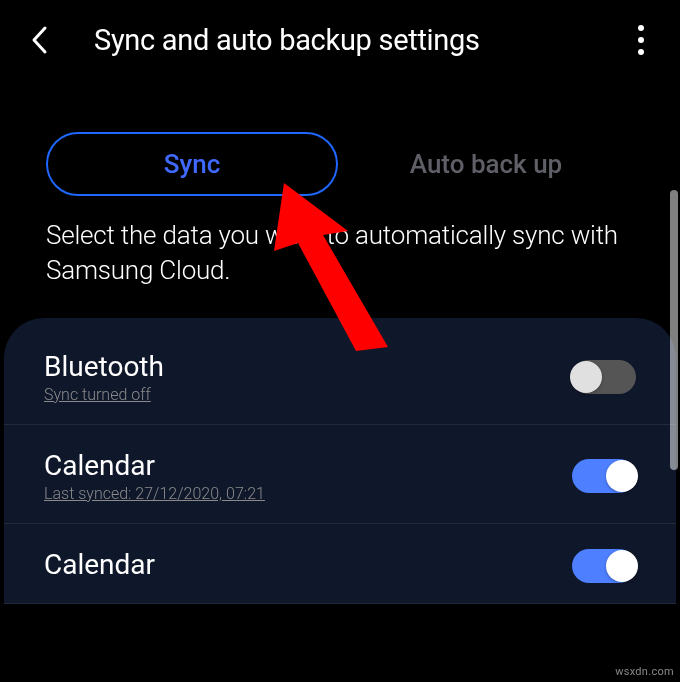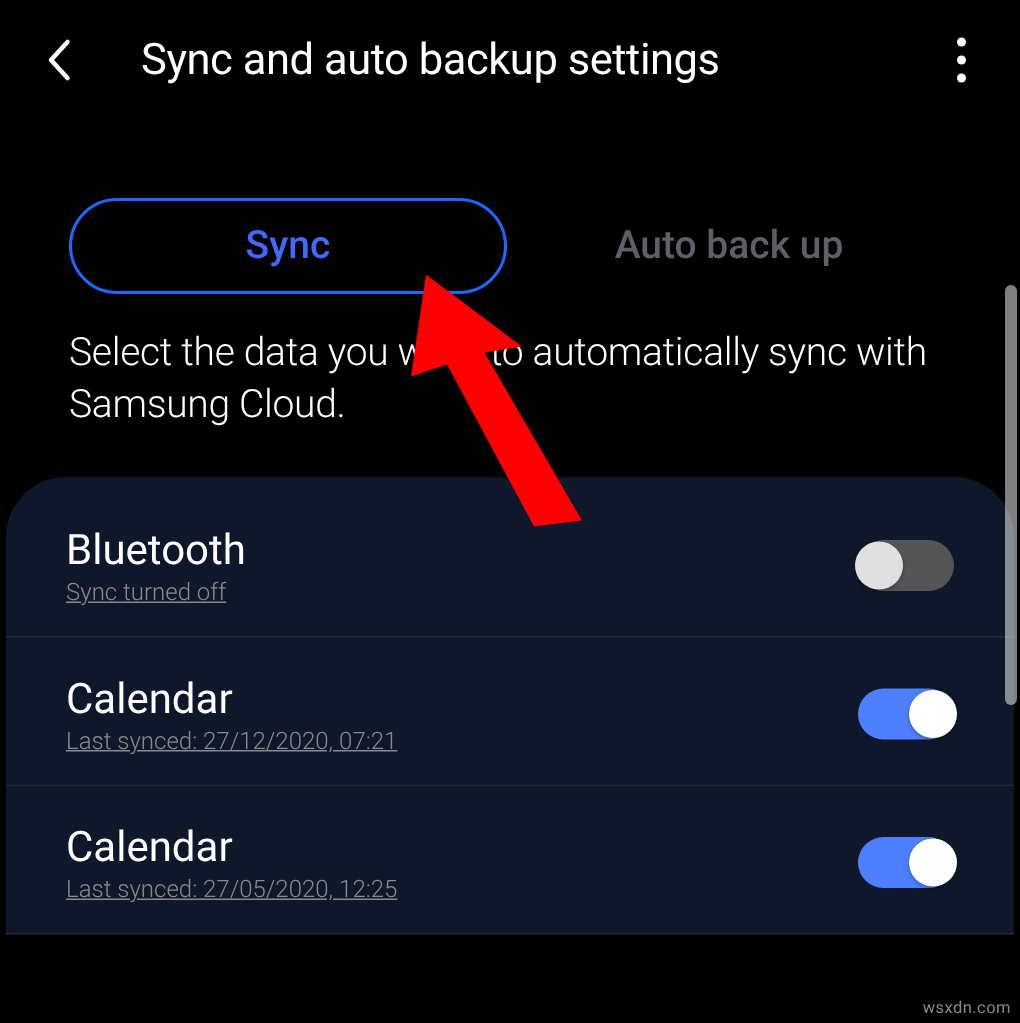--- a/index.html
+++ b/index.html
@@ -199,21 +199,20 @@
       <div class="item-sub">Last synced: 27/12/2020, 07:21</div>
     </div>
     <div class="toggle on">
       <div class="knob"></div>
     </div>
   </div>
 
   <div class="item">
     <div class="item-text">
       <div class="item-title">Calendar</div>
-      <div class="item-sub">Last synced: 27/05/2020, 12:25</div>
     </div>
     <div class="toggle on">
       <div class="knob"></div>
     </div>
   </div>
 
 </div>
 
 <div class="scroll-hint"></div>
 

